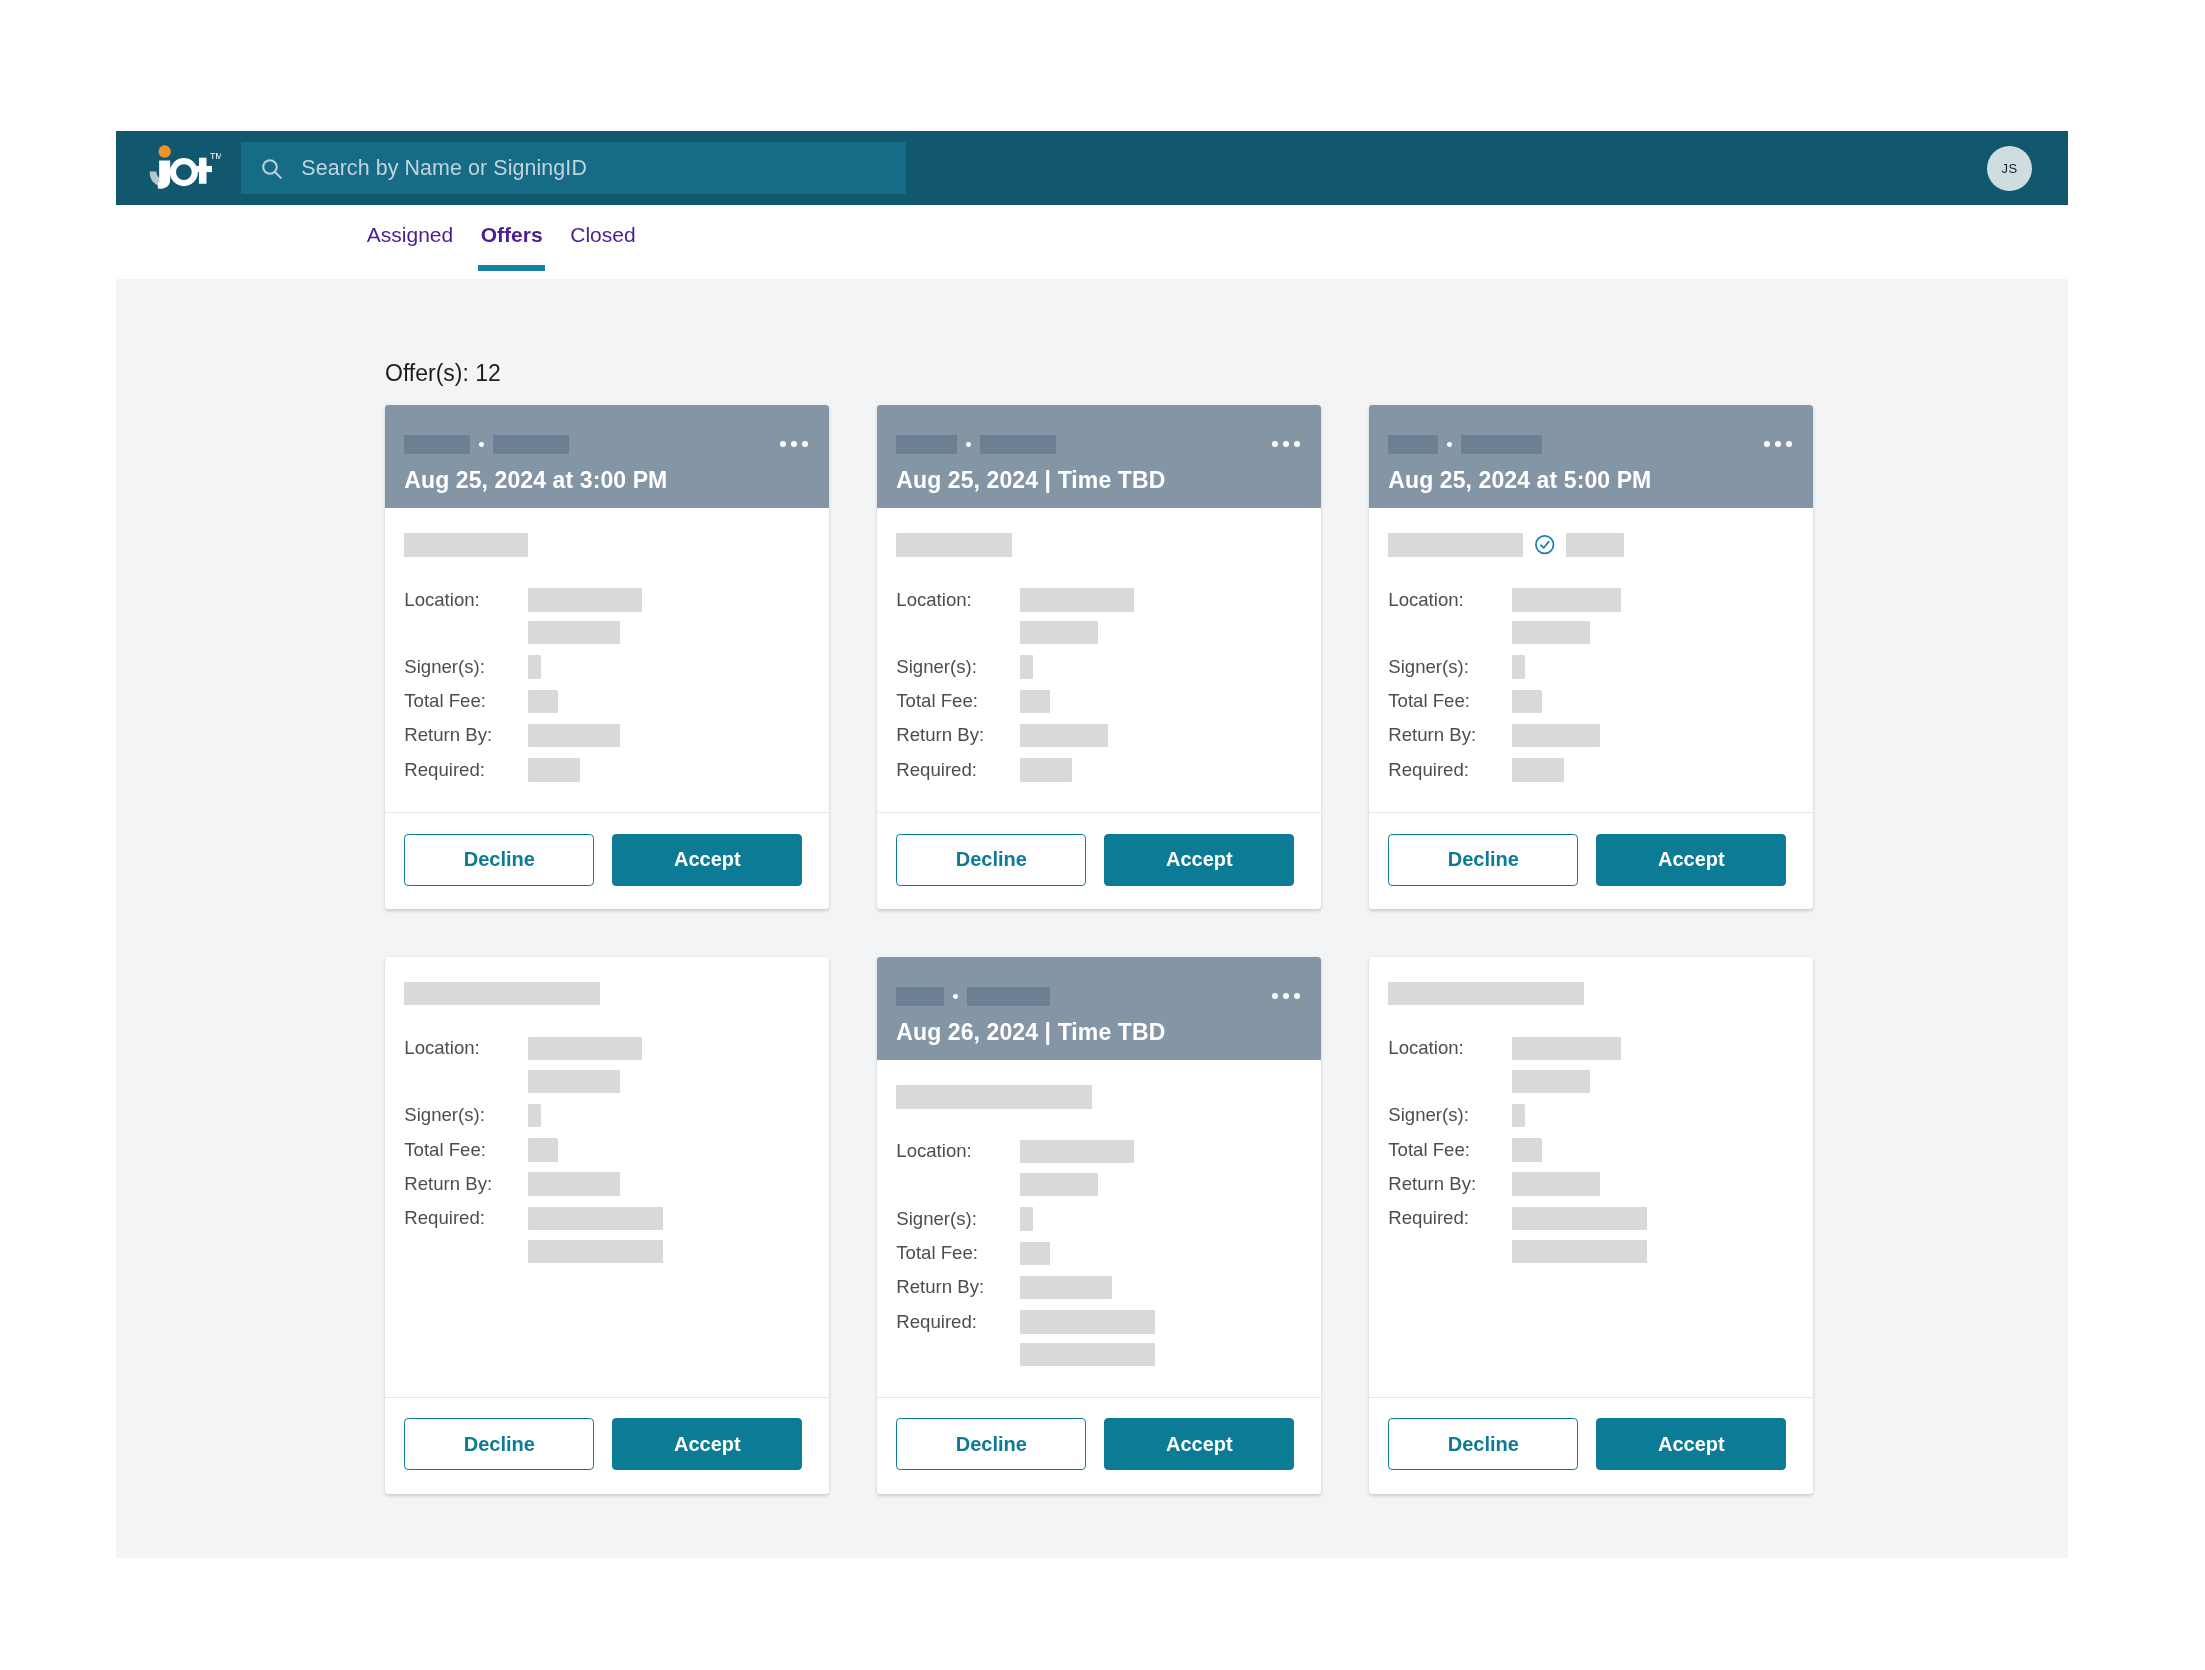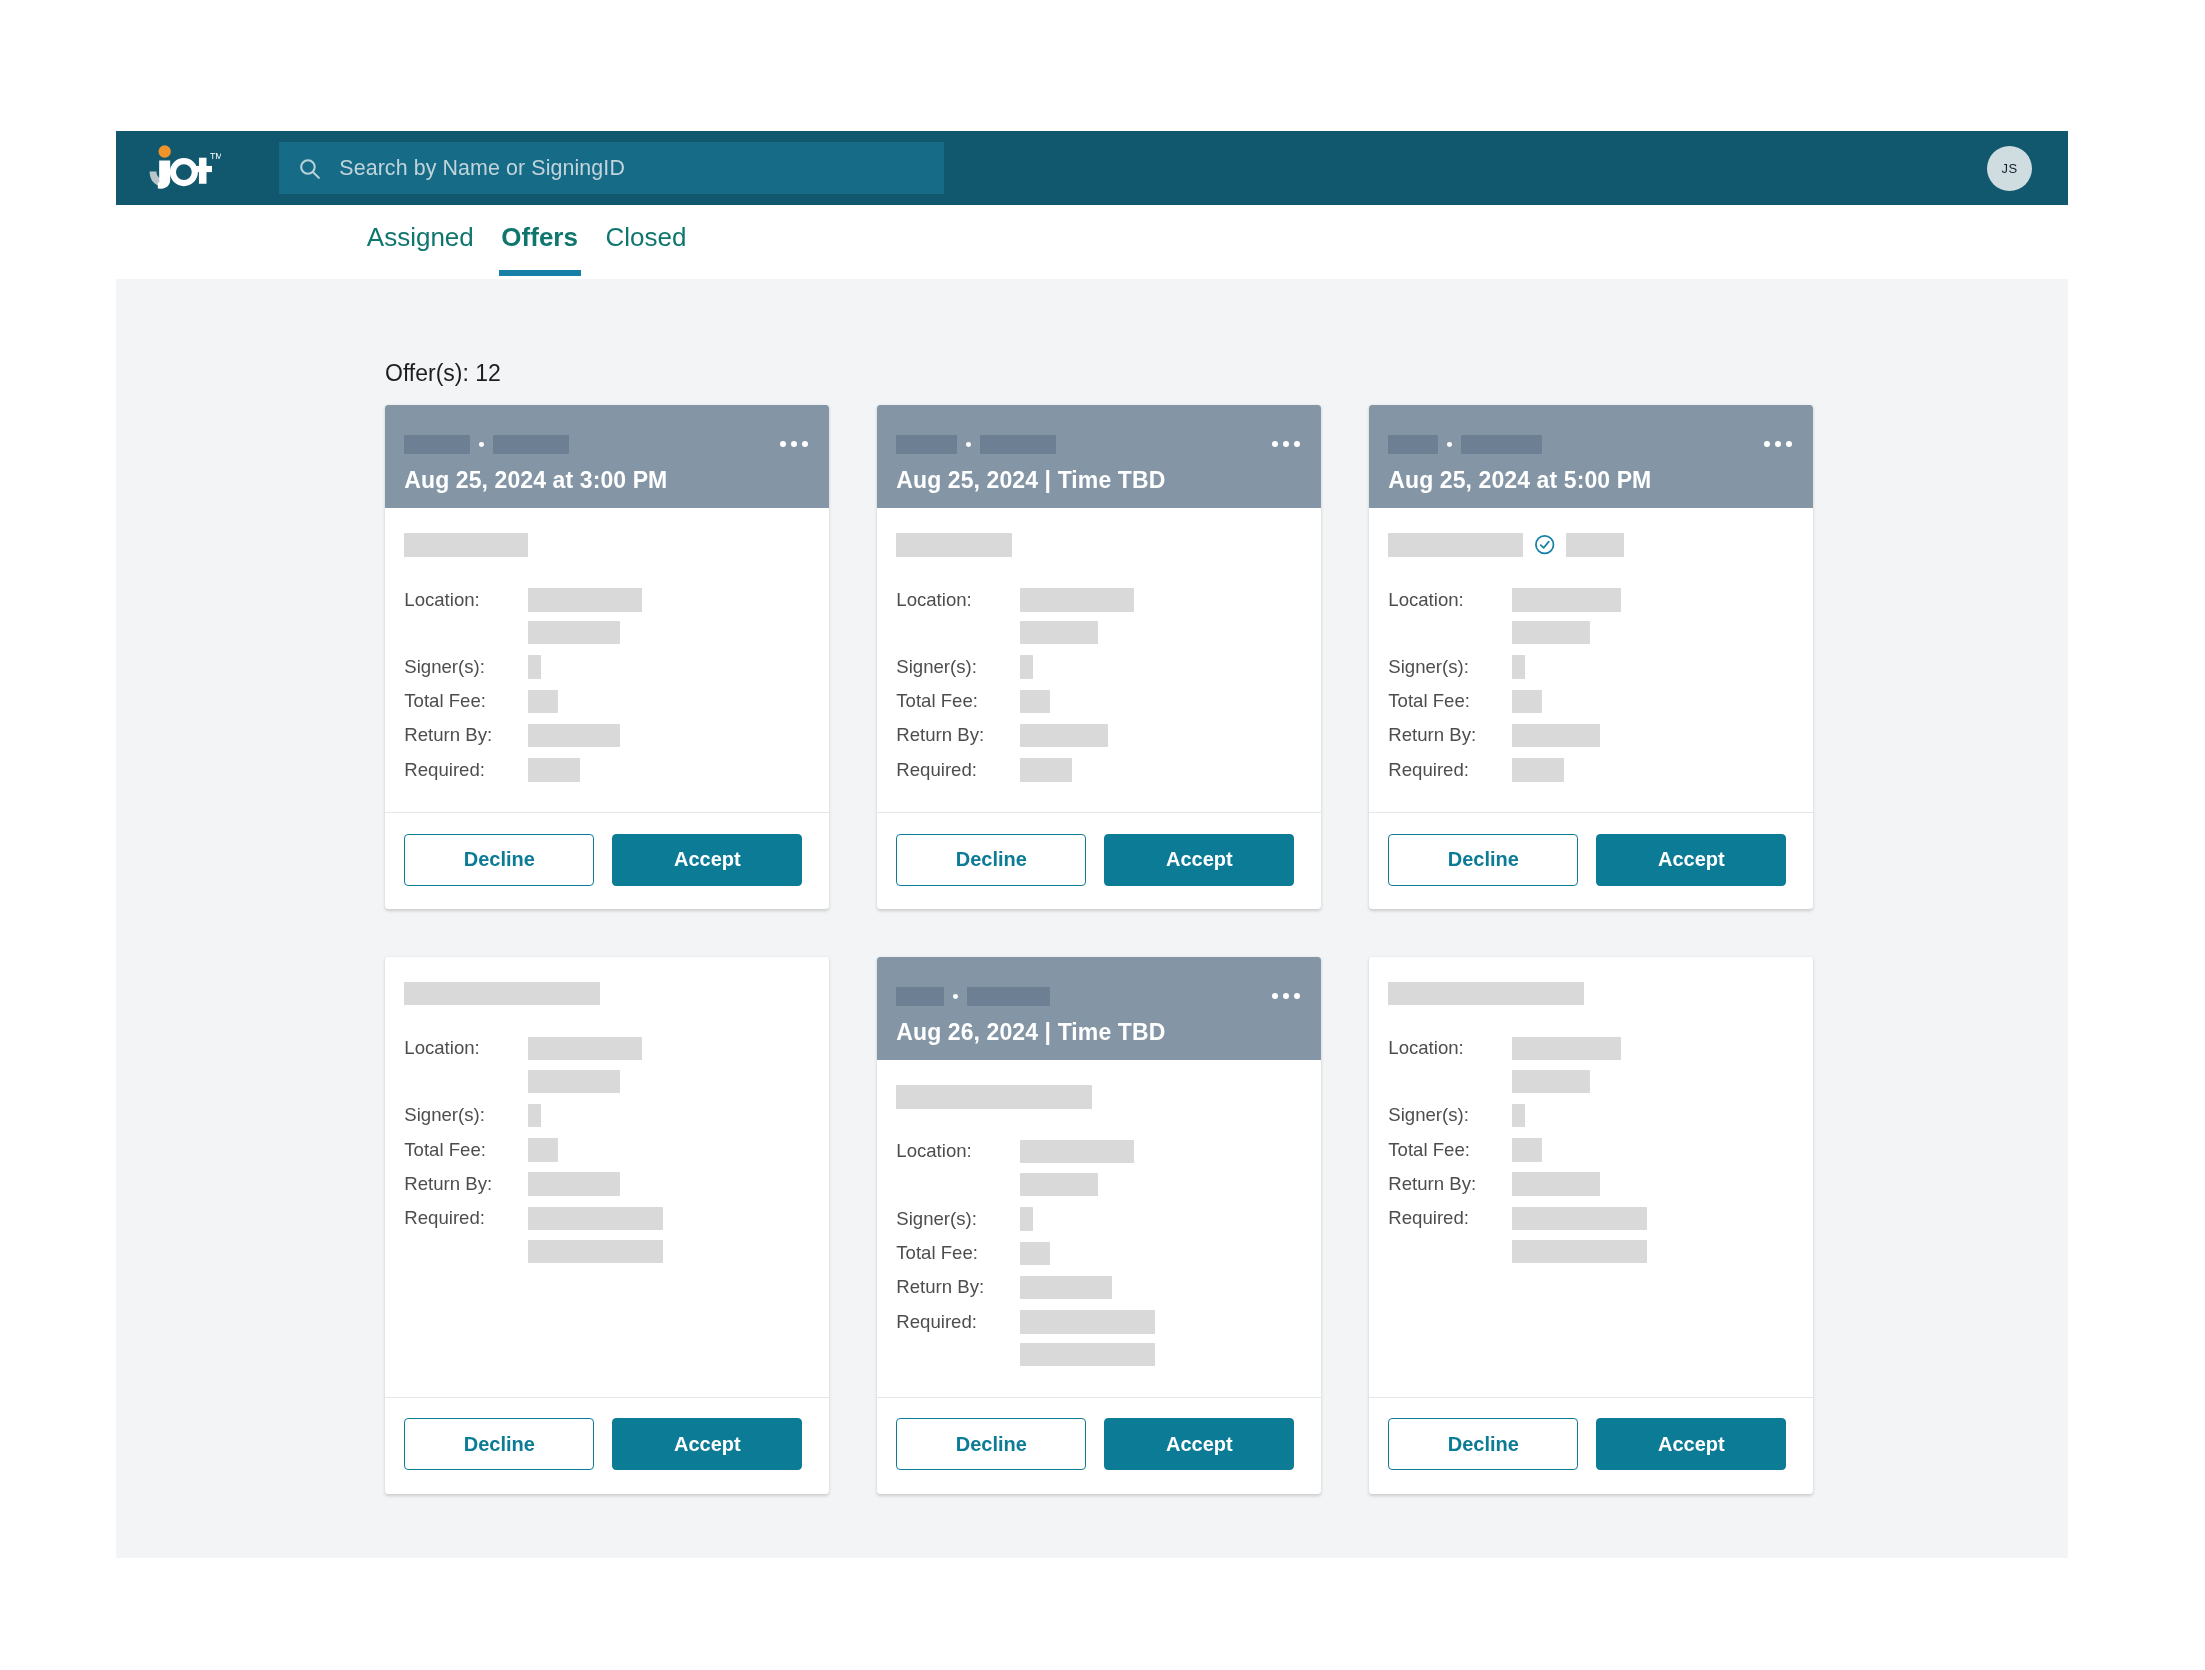--- a/index.html
+++ b/index.html
@@ -25,21 +25,20 @@
 
   
   .topbar {
     position: relative;
     height: 74px;
     background: #11586e;
     display: flex;
     align-items: center;
     padding: 0 0 0 27.6px;
     box-sizing: border-box;
-    gap: 38px;
   }
 
   .logo {
     width: 77px;
     height: 48px;
     position: relative;
     flex: 0 0 auto;
     margin-right: 20.7px;
   }
   .logo svg { display: block; }
@@ -97,22 +96,22 @@
     height: 74px;
     background: #ffffff;
     display: flex;
     align-items: flex-start;
     padding-left: 237px;
     box-sizing: border-box;
   }
   .tab {
     position: relative;
     padding: 19.3px 13.8px 0 13.8px;
-    font-size: 26px;
-    color: #0f766e;
+    font-size: 21px;
+    color: #4c1d95;
     cursor: pointer;
     line-height: 1;
   }
   .tab.active { font-weight: bold; }
   .tab.active::after {
     content: "";
     position: absolute;
     left: 11px;
     right: 11px;
     bottom: -26px;

